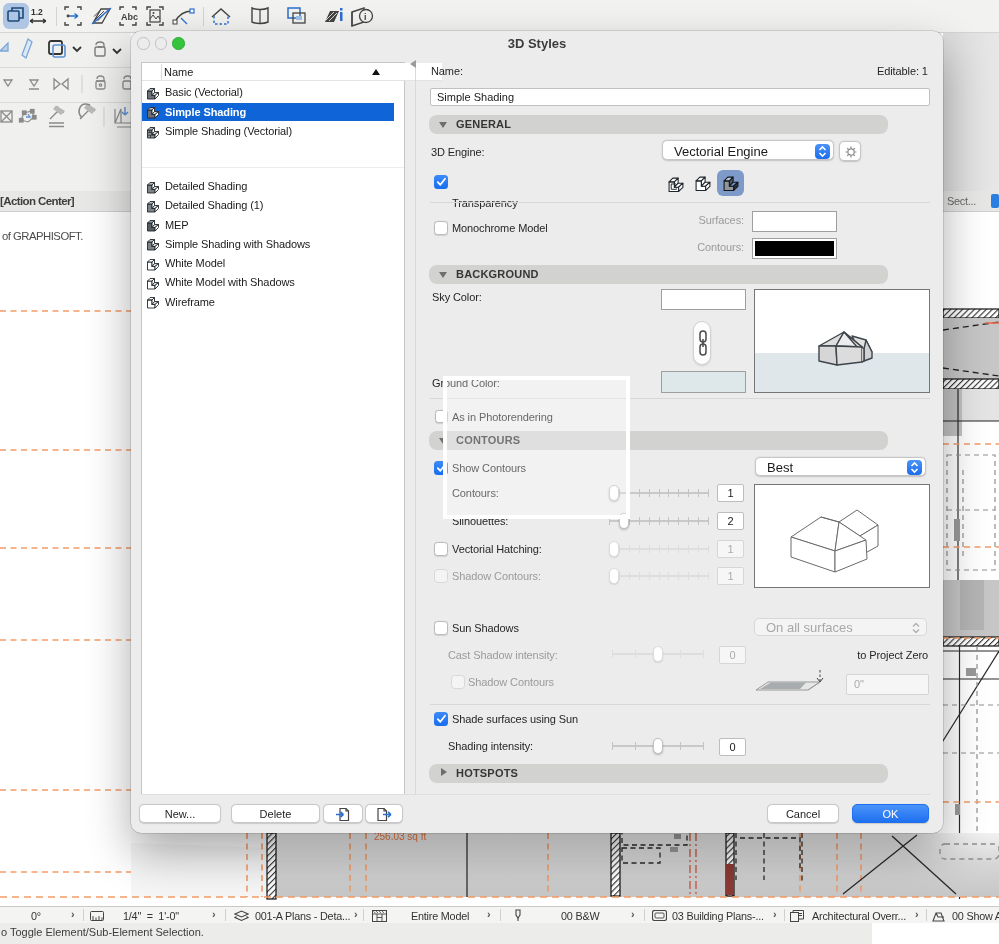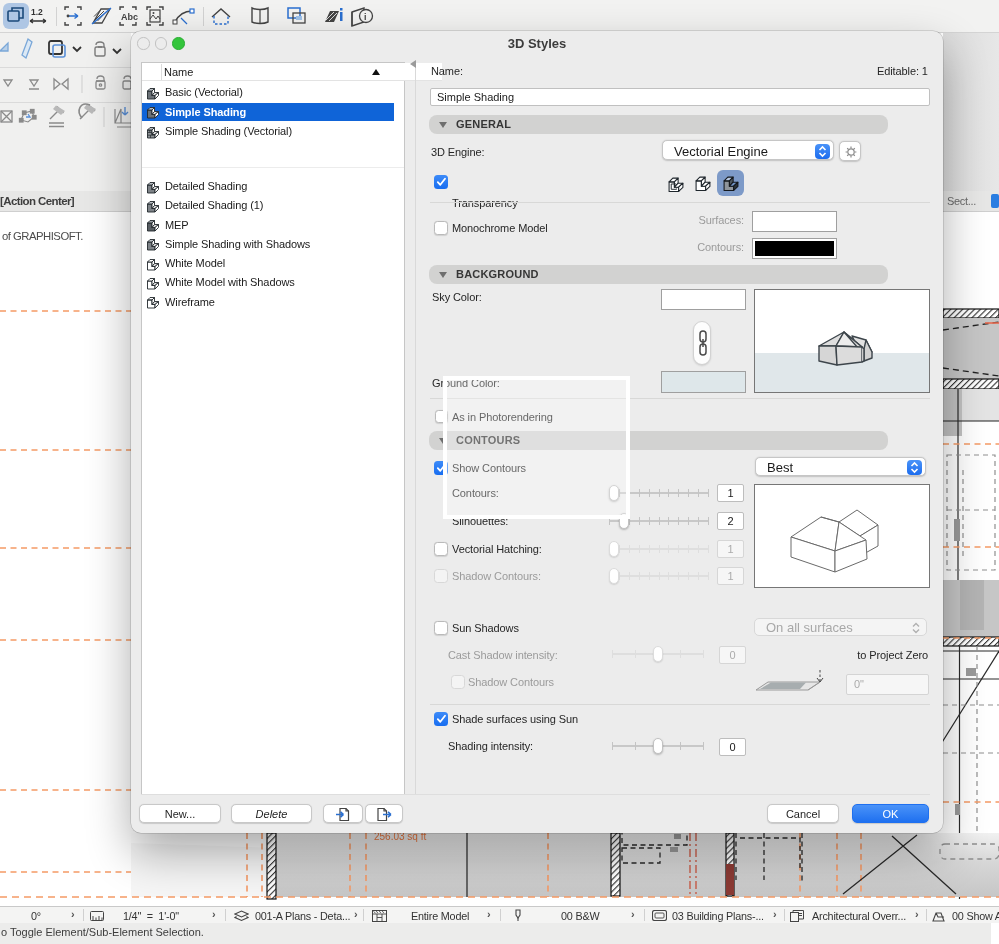--- a/index.html
+++ b/index.html
@@ -3,21 +3,21 @@
 *{margin:0;padding:0;box-sizing:border-box;}
 html,body{width:999px;height:944px;overflow:hidden;}
 body{font-family:"Liberation Sans",sans-serif;background:#fff;position:relative;}
 .abs{position:absolute;}
 
 #toolbar{left:0;top:0;width:999px;height:33px;background:#f2f2f1;border-bottom:1px solid #d4d4d4;}
 #lefttools{left:0;top:33px;width:131px;height:158px;background:#f0f0ef;}
 #tabbar{left:0;top:191px;width:999px;height:21px;background:#e7e7e6;border-bottom:1px solid #cfcfcf;}
 #canvas{left:0;top:212px;width:999px;height:694px;background:#fff;}
 #statusbar{left:0;top:906px;width:999px;height:17px;background:#f4f4f3;border-top:1px solid #c9c9c9;font-size:11px;color:#333;}
-#helpbar{left:0;top:923px;width:991px;height:21px;background:#ececeb;font-size:11px;color:#3c3c3c;}
+#helpbar{left:0;top:923px;width:872px;height:21px;background:#ececeb;font-size:11px;color:#3c3c3c;}
 .sbtext{position:absolute;top:2.5px;white-space:nowrap;font-size:10.8px;letter-spacing:-0.2px;}
 .sbchev{position:absolute;top:1px;color:#555;font-size:11px;font-weight:bold;}
 .sbsep{position:absolute;top:2px;height:12px;width:1px;background:#d0d0d0;}
 
 #dialog{left:131px;top:31px;width:812px;height:802px;background:#ececec;border-radius:10px;
  box-shadow:0 20px 45px rgba(0,0,0,0.33),0 0 0 0.5px rgba(0,0,0,0.22);}
 #dlgtitle{left:0;top:0;width:812px;height:28px;font-size:13px;font-weight:bold;color:#3c3c3c;text-align:center;line-height:26px;}
 .light{width:12.5px;height:12.5px;border-radius:50%;top:6px;}
 
 #list{left:10px;top:31px;width:264px;height:733px;background:#fff;border:1px solid #c6c6c6;}
@@ -463,21 +463,21 @@
           </svg></span>
         <span class="txt">Wireframe</span>
       </div>
   </div>
 
   <div class="abs" style="left:284px;top:31px;width:1px;height:733px;background:#d9d9d9;"></div>
   <div class="tri" style="left:279px;top:29px;border-top:4px solid transparent;border-bottom:4px solid transparent;border-right:6px solid #9a9a9a;"></div>
 
   <div class="abs" style="left:10px;top:763px;width:789px;height:1px;background:#dedede;"></div>
   <div class="btn" style="left:8px;top:773px;width:82px;">New...</div>
-  <div class="btn" style="left:100px;top:773px;width:81px;font-style:italic;">Delete</div>
+  <div class="btn" style="left:100px;top:773px;width:89px;">Delete</div>
   <div class="btn" style="left:192px;top:773px;width:40px;"><svg width="16" height="15" viewBox="0 0 16 15" style="margin-top:2px;">
         <path d="M5 1.5 11 1.5 13.5 4 13.5 13.5 5 13.5z" fill="none" stroke="#444" stroke-width="1.2"></path>
         <path d="M11 1.5 11 4 13.5 4" fill="none" stroke="#444" stroke-width="1.2"></path>
         <path d="M1 7.5 8.5 7.5M8.5 7.5 5.5 4.8M8.5 7.5 5.5 10.2" stroke="#2a6fd0" stroke-width="1.6" fill="none"></path>
       </svg></div>
   <div class="btn" style="left:234px;top:773px;width:38px;"><svg width="16" height="15" viewBox="0 0 16 15" style="margin-top:2px;">
         <path d="M2 1.5 8 1.5 10.5 4 10.5 13.5 2 13.5z" fill="none" stroke="#444" stroke-width="1.2"></path>
         <path d="M8 1.5 8 4 10.5 4" fill="none" stroke="#444" stroke-width="1.2"></path>
         <path d="M7 7.5 15 7.5M15 7.5 12 4.8M15 7.5 12 10.2" stroke="#2a6fd0" stroke-width="1.6" fill="none"></path>
       </svg></div>
@@ -729,16 +729,20 @@
   <div class="slider" style="left:481px;top:707px;width:92px;">
       <div class="track" style="width:92px"></div>
       <div class="tick" style="left:0px"></div>
       <div class="tick" style="left:22.75px"></div>
       <div class="tick" style="left:45.5px"></div>
       <div class="tick" style="left:68.25px"></div>
       <div class="tick" style="left:91px"></div>
       <div class="thumb" style="left:41px"></div>
     </div>
   <div class="vbox" style="left:588px;top:707px;">0</div>
+  <div class="secbar" style="top:733px;">
+      <span class="tri" style="left:12px;top:4px;border-top:4.5px solid transparent;border-bottom:4.5px solid transparent;border-left:6px solid #6e6e6e;"></span>
+      <span class="st">HOTSPOTS</span>
+    </div>
   <div class="btn" style="left:636px;top:773px;width:72px;">Cancel</div>
   <div class="btn blue" style="left:721px;top:773px;width:77px;">OK</div>
 </div>
 <div class="abs" id="overlay"></div>
 
 </body></html>

